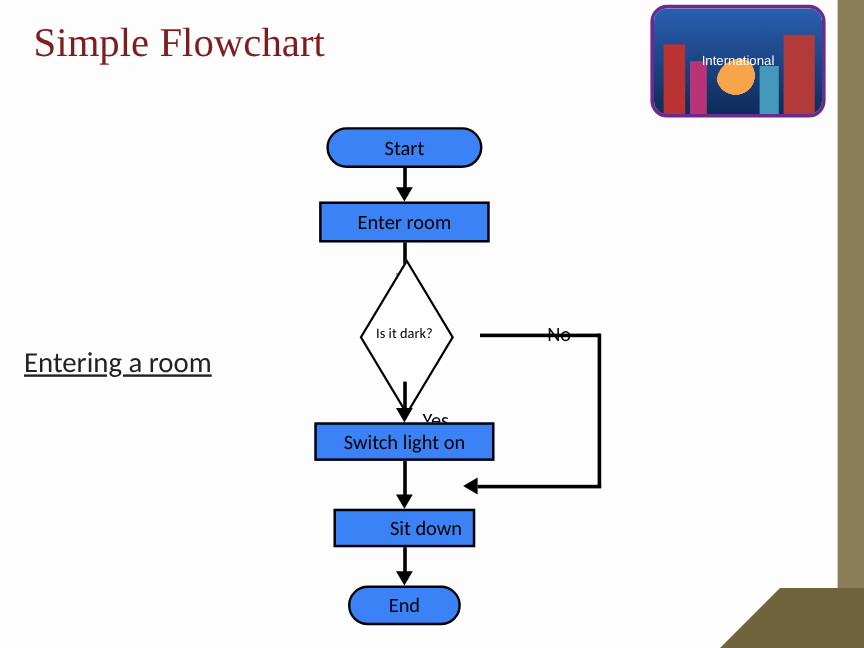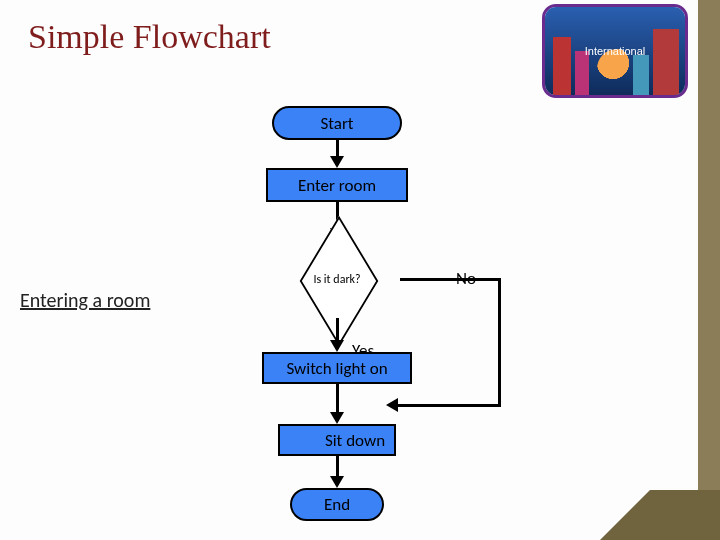--- a/index.html
+++ b/index.html
@@ -1,18 +1,18 @@
 <!DOCTYPE html>
 <html><head>
 <meta charset="utf-8">
 <style>
   html,body{margin:0;padding:0;width:720px;height:540px;background:#fdfdfd;font-family:"Georgia","Times New Roman",serif;overflow:hidden;}
   .slide{position:relative;width:720px;height:540px;}
   .title{position:absolute;left:28px;top:18px;font-size:34px;color:#7f1d1d;font-family:"Georgia",serif;}
-  .subtitle{position:absolute;left:20px;top:288px;font-size:20px;color:#222;text-decoration:underline;font-family:"Calibri","Arial",sans-serif;}
+  .subtitle{position:absolute;left:20px;top:288px;font-size:24px;color:#222;text-decoration:underline;font-family:"Calibri","Arial",sans-serif;}
   .edge-band{position:absolute;right:0;top:0;width:22px;height:540px;background:#8a7d58;}
   .corner{position:absolute;right:0;bottom:0;width:70px;height:50px;background:#6f643e;}
   .corner:before{content:"";position:absolute;left:-50px;top:0;width:0;height:0;border-right:50px solid #6f643e;border-top:50px solid transparent;}
 
   
   .logo{position:absolute;right:32px;top:4px;width:140px;height:88px;border:3px solid #6a2b8f;border-radius:14px;overflow:hidden;}
   .logo-sky{position:absolute;inset:0;background:linear-gradient(#2a5fb0,#0e2b5a);}
   .logo-b1{position:absolute;left:8px;bottom:0;width:18px;height:58px;background:#b33;}
   .logo-b2{position:absolute;left:30px;bottom:0;width:14px;height:44px;background:#b37;}
   .logo-b3{position:absolute;right:6px;bottom:0;width:26px;height:66px;background:#b23a3a;}

